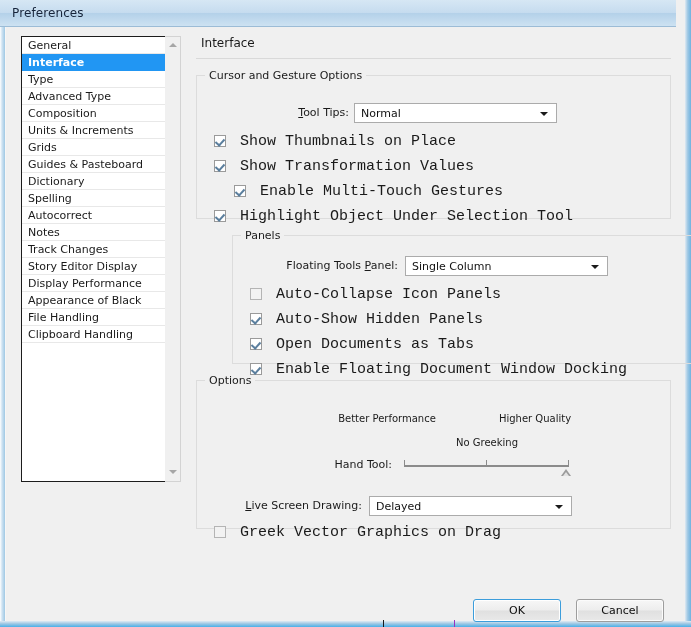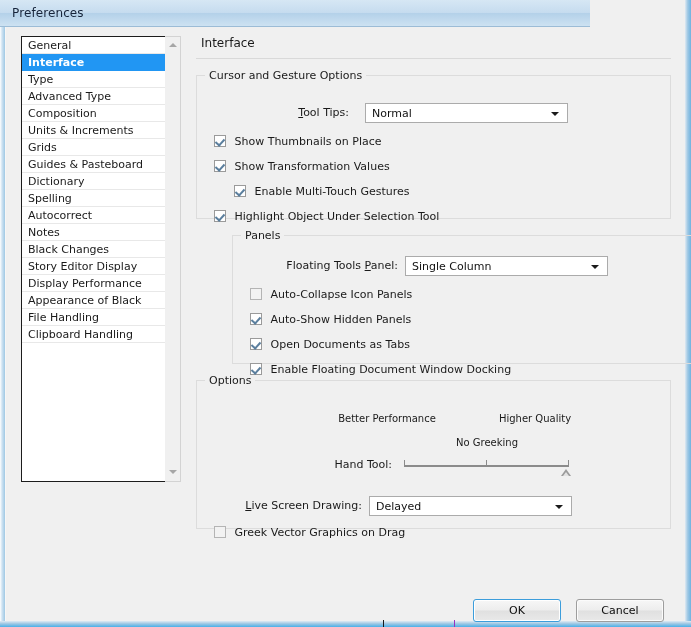--- a/index.html
+++ b/index.html
@@ -36,21 +36,21 @@
     background: linear-gradient(to left, #6fb3e0 0%, #9fc8e4 55%, #dfeaf3 100%);
   }
   #frame-bottom {
     position: absolute;
     left: 0; bottom: 0; width: 691px; height: 6px;
     background: linear-gradient(to bottom, #dfeaf3 0%, #9fc8e4 45%, #4ab0e8 100%);
   }
   #titlebar {
     position: absolute;
     left: 0; top: 0;
-    width: 590px; height: 27px;
+    width: 676px; height: 27px;
     background: linear-gradient(to bottom, #d6e7f4 0%, #c6dcef 48%, #b4d1e9 52%, #cde2f2 100%);
     border-bottom: 1px solid #9cbcd6;
     box-sizing: border-box;
   }
   #titlebar .title-text {
     position: absolute;
     left: 12px; top: 6px;
     font-size: 12px;
     color: #16243a;
     letter-spacing: 0.1px;
@@ -185,22 +185,23 @@
     border-right: 4px solid transparent;
     border-top: 4px solid #1b1b1b;
   }
 
   
   .cb-row {
     position: absolute;
     height: 16px;
     line-height: 16px;
     white-space: nowrap;
-    font-size: 11px;
-    color: #1a1a1a;
+    font-size: 15px;
+    color: #1a1a1a;
+    font-family: Liberation Mono, monospace;
   }
   .cb-box {
     position: relative;
     display: inline-block;
     width: 12px; height: 12px;
     vertical-align: -2px;
     margin-right: 5px;
     box-sizing: border-box;
     border: 1px solid #9a9a9a;
     background: #ffffff;
@@ -317,21 +318,21 @@
         <div class="side-item">Type</div>
         <div class="side-item">Advanced Type</div>
         <div class="side-item">Composition</div>
         <div class="side-item">Units &amp; Increments</div>
         <div class="side-item">Grids</div>
         <div class="side-item">Guides &amp; Pasteboard</div>
         <div class="side-item">Dictionary</div>
         <div class="side-item">Spelling</div>
         <div class="side-item">Autocorrect</div>
         <div class="side-item">Notes</div>
-        <div class="side-item">Black Changes</div>
+        <div class="side-item">Track Changes</div>
         <div class="side-item">Story Editor Display</div>
         <div class="side-item">Display Performance</div>
         <div class="side-item">Appearance of Black</div>
         <div class="side-item">File Handling</div>
         <div class="side-item">Clipboard Handling</div>
       </div>
 
     <div id="sidebar-scroll">
       <div class="sb-arrow up">
         <i></i>
@@ -343,21 +344,21 @@
 
     <div id="pane">
 
       <div id="pane-title">Interface</div>
       <div id="pane-rule"></div>
 
       <fieldset class="group" id="group-cursor">
         <legend>Cursor and Gesture Options</legend>
 
         <div class="lbl-right" style="left:52px; top:22px; width:100px;"><u>T</u>ool Tips:</div>
-        <div class="combo" style="left:168px; top:21px; width:203px;">
+        <div class="combo" style="left:157px; top:21px; width:203px;">
           <span class="val">Normal</span>
           <span class="arrow"></span>
         </div>
 
         <div class="cb-row" style="left:17px; top:52px;">
           <span class="cb-box on"></span>
           <span>Show Thumbnails on Place</span>
         </div>
         <div class="cb-row" style="left:17px; top:77px;">
           <span class="cb-box on"></span>

